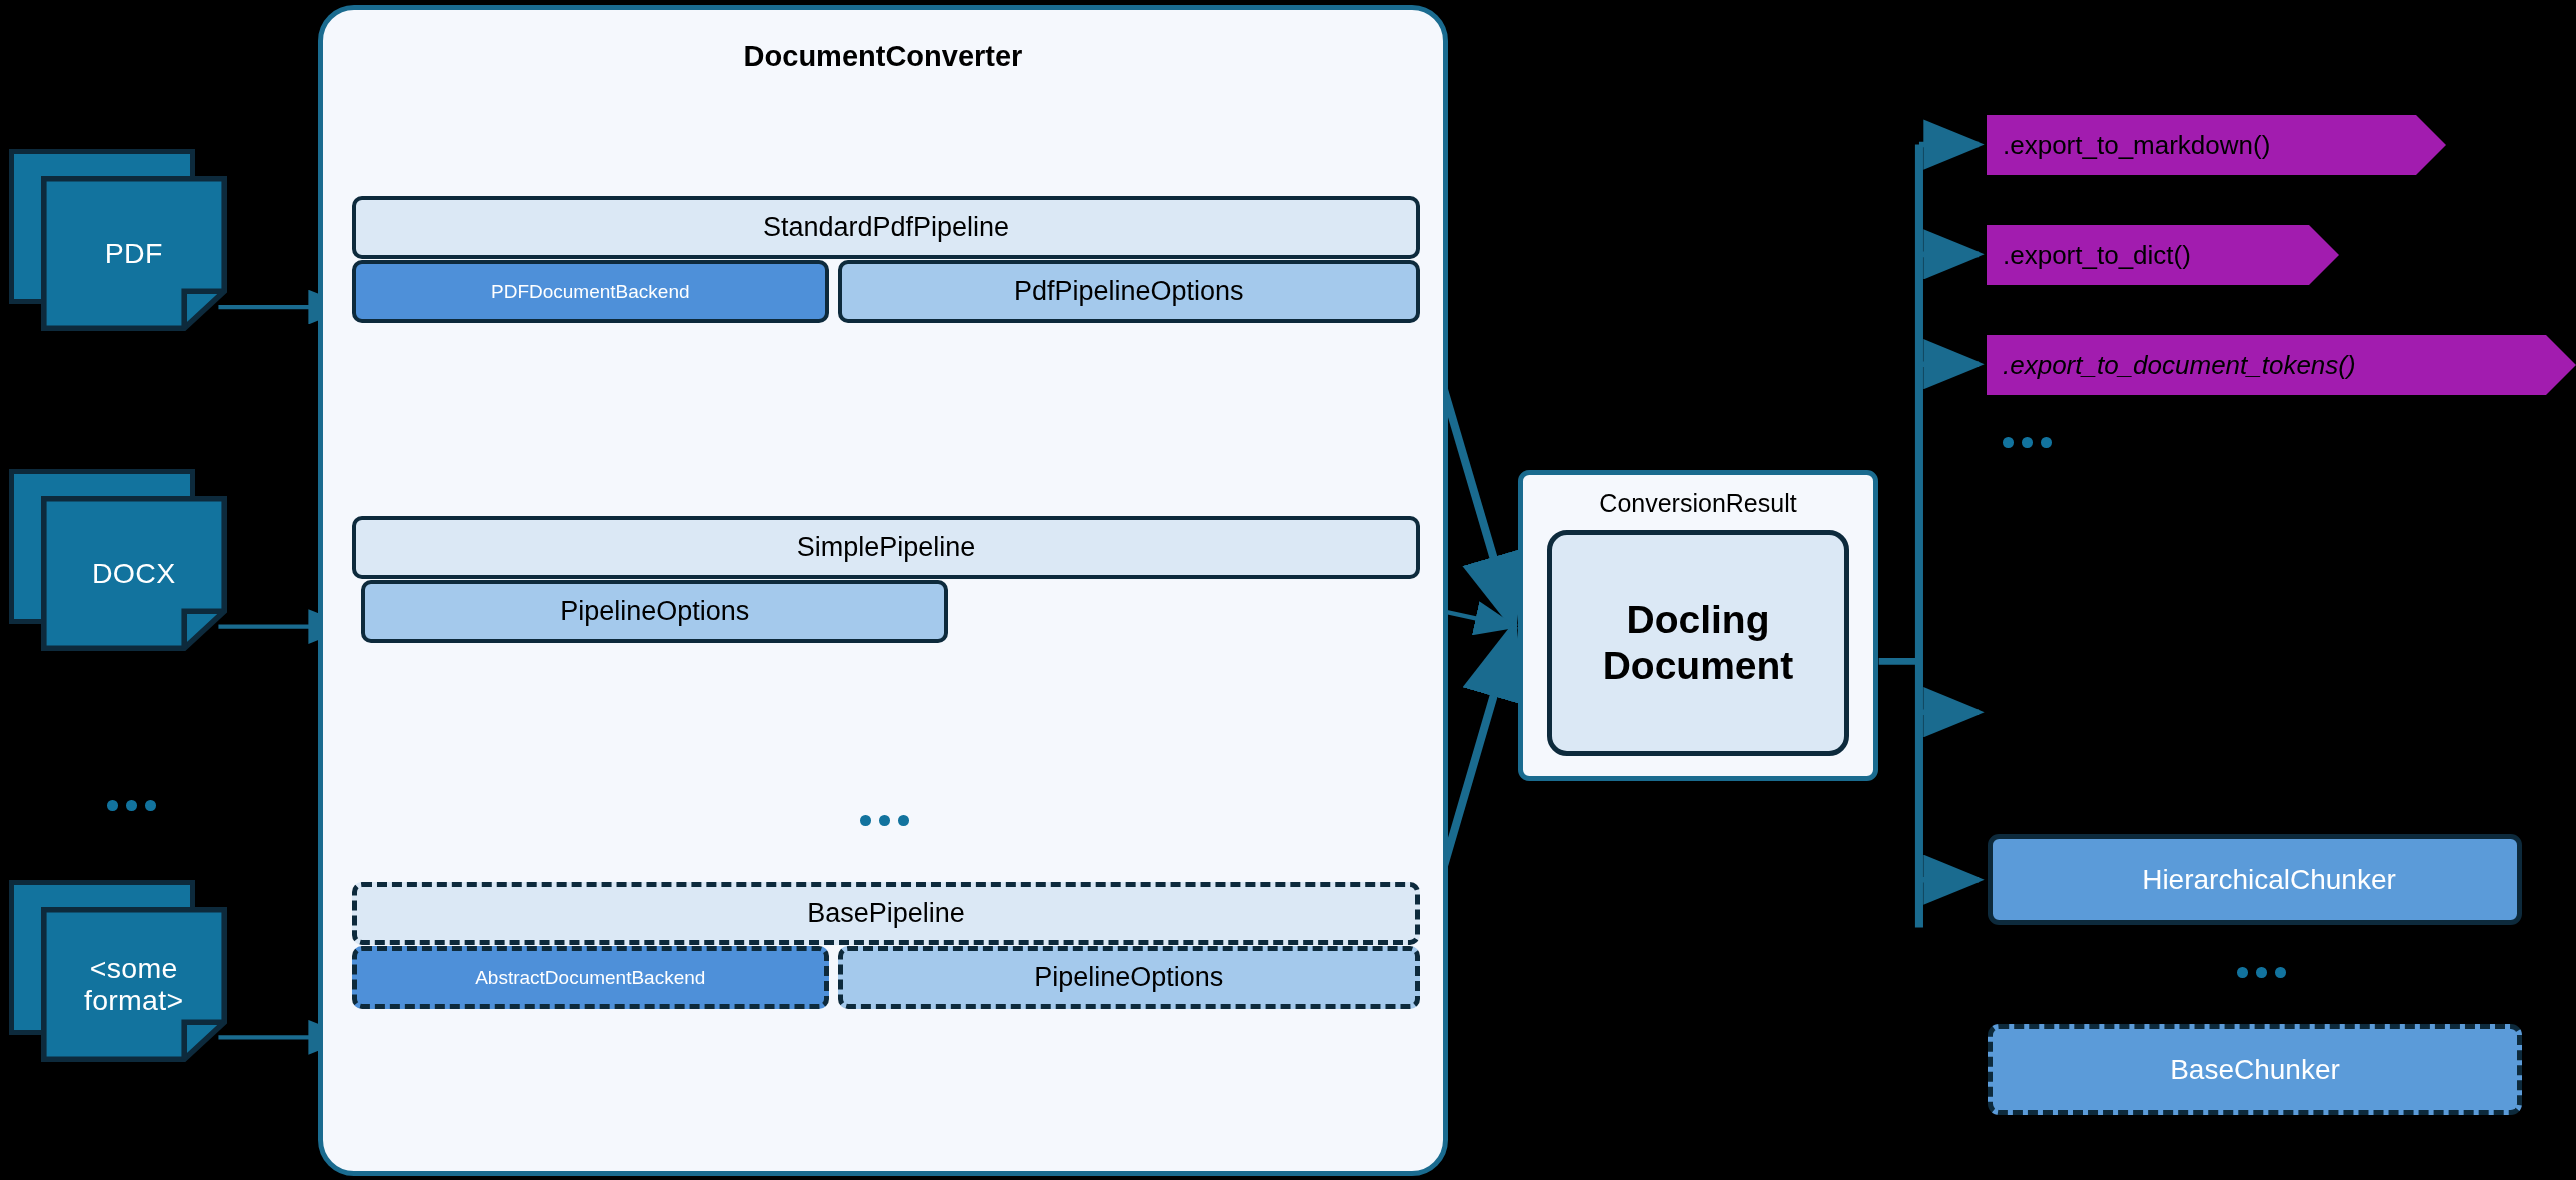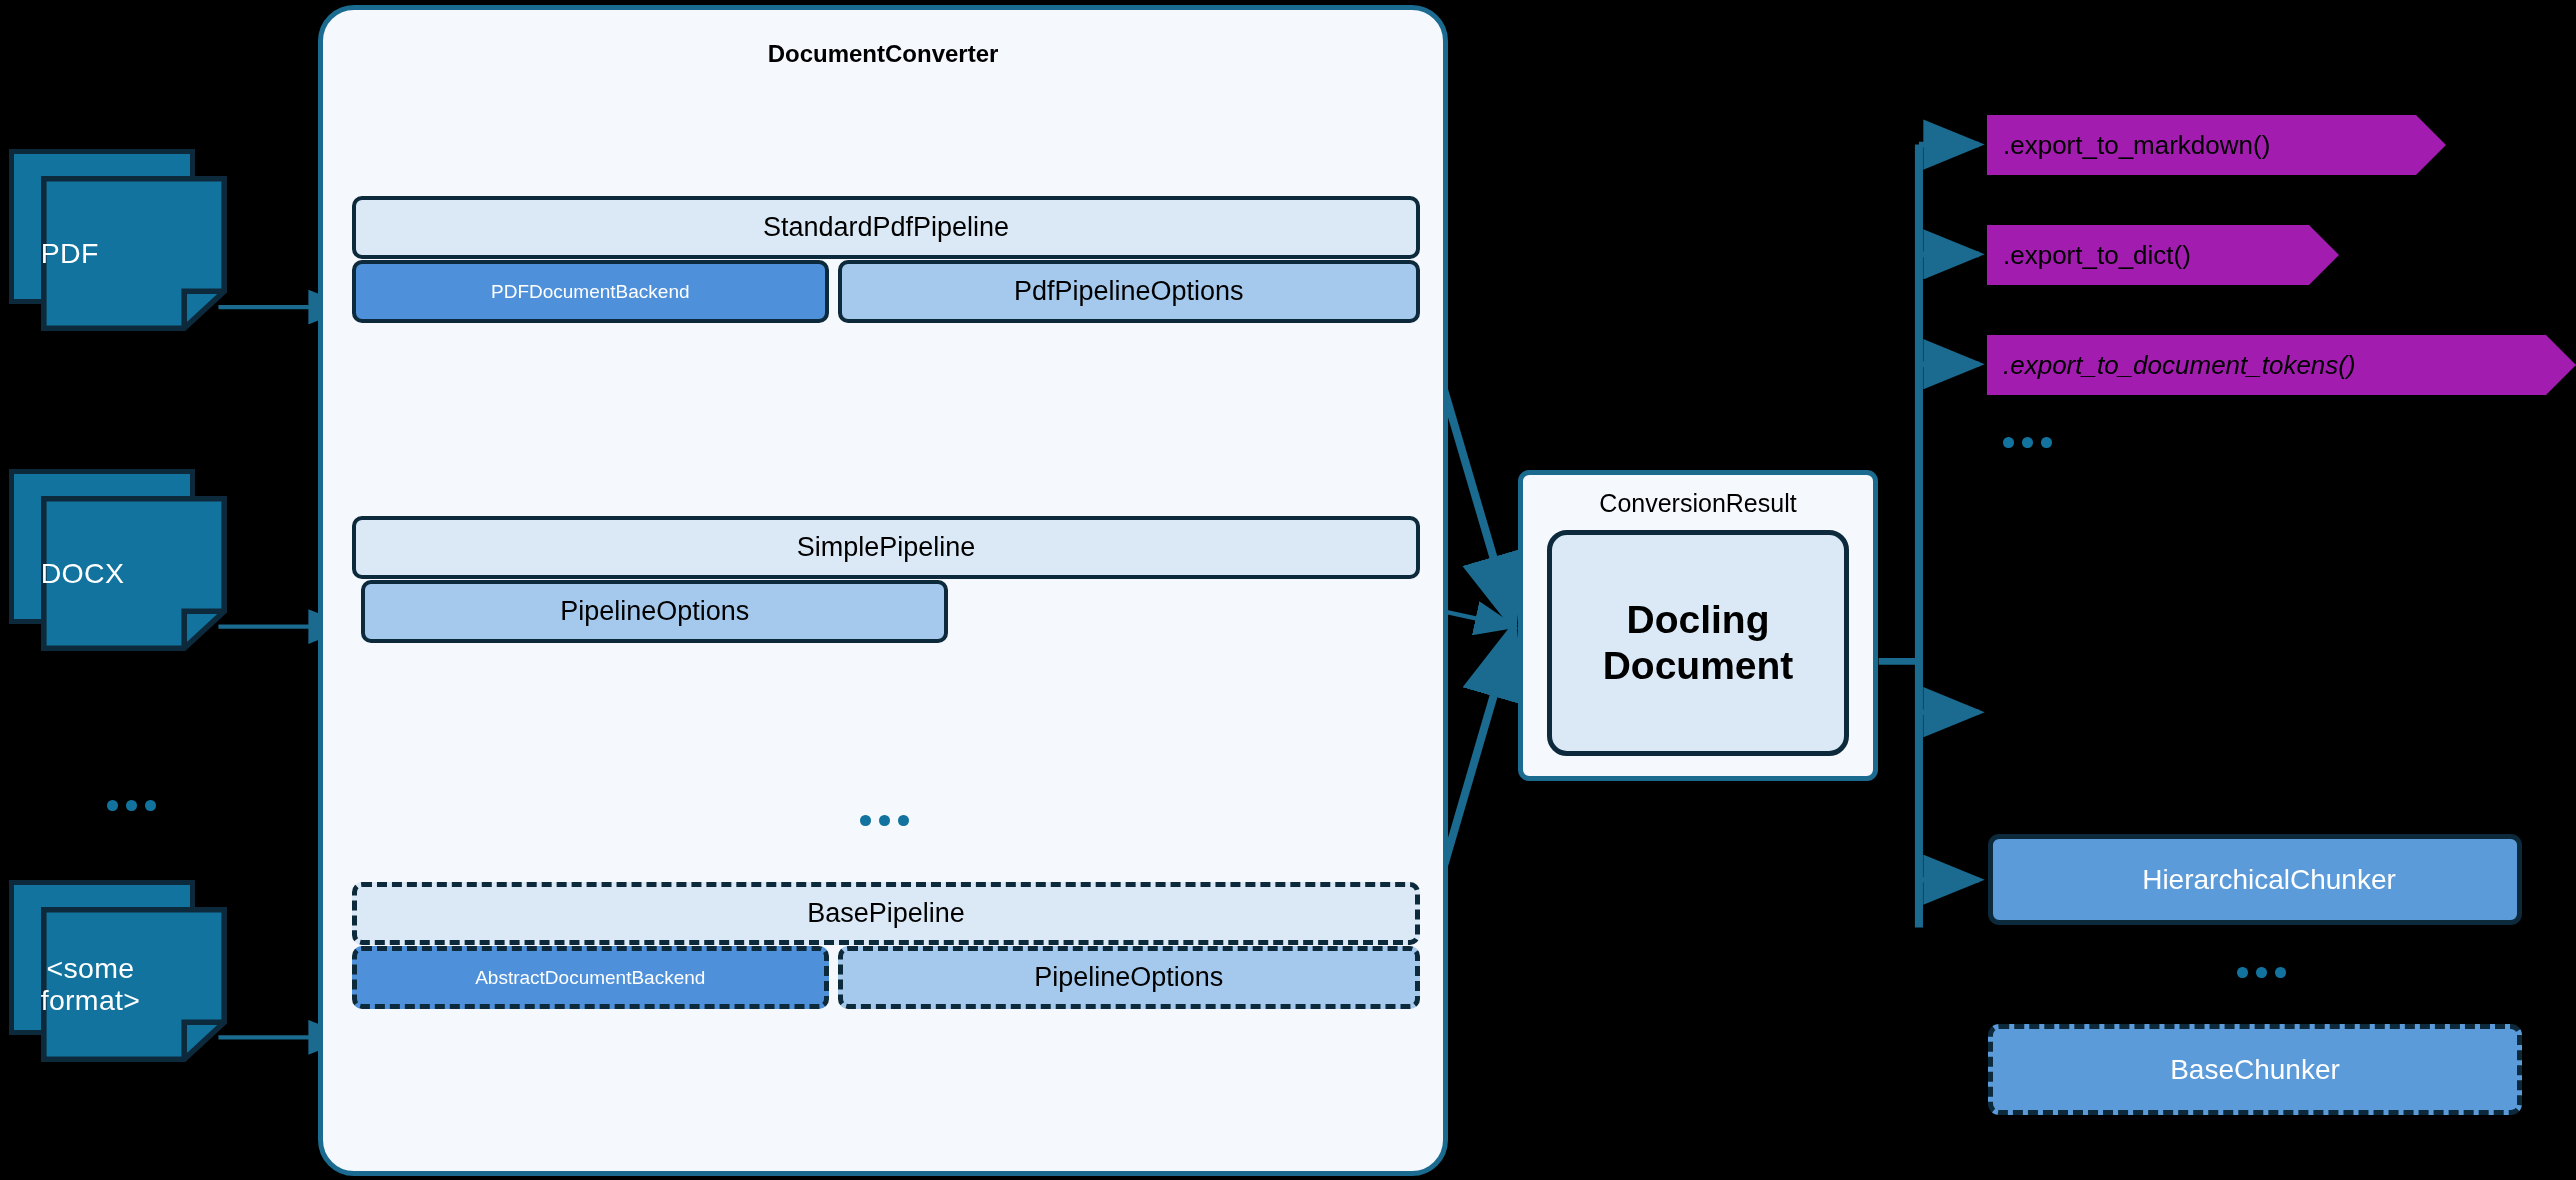--- a/index.html
+++ b/index.html
@@ -31,20 +31,21 @@
     box-sizing: border-box;
   }
   .doc-icon .doc-label {
     position: absolute;
     left: 32px;
     top: 27px;
     width: 186px;
     height: 155px;
     display: flex;
     align-items: center;
+    justify-content: center;
     color: #ffffff;
     font-size: 28.5px;
     line-height: 1.12;
     text-align: center;
     letter-spacing: 0.3px;
     pointer-events: none;
   }
 
   
   .converter {
@@ -57,21 +58,21 @@
     border: 5.6px solid #1a6b8f;
     border-radius: 36px;
     box-sizing: border-box;
   }
   .converter-title {
     position: absolute;
     left: 0;
     right: 0;
     top: 30px;
     text-align: center;
-    font-size: 24px;
+    font-size: 29px;
     font-weight: bold;
     color: #000000;
   }
 
   
   .pipeline-group {
     position: absolute;
     left: 29px;
     width: 1068px;
   }

